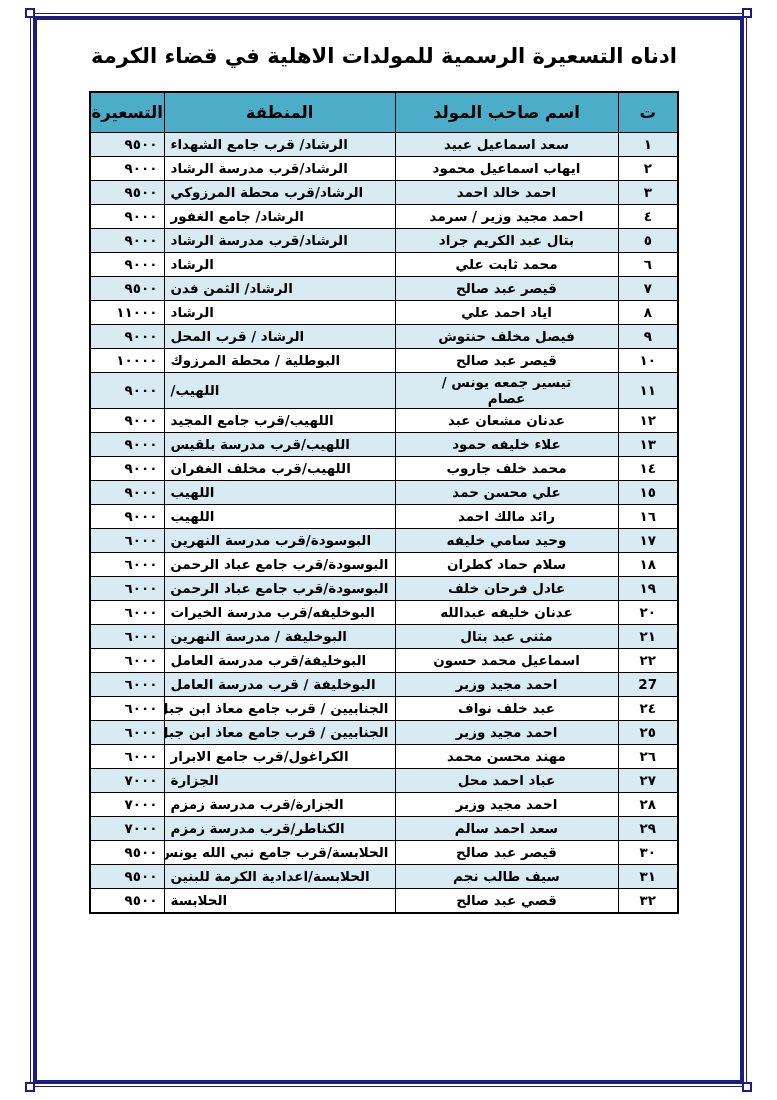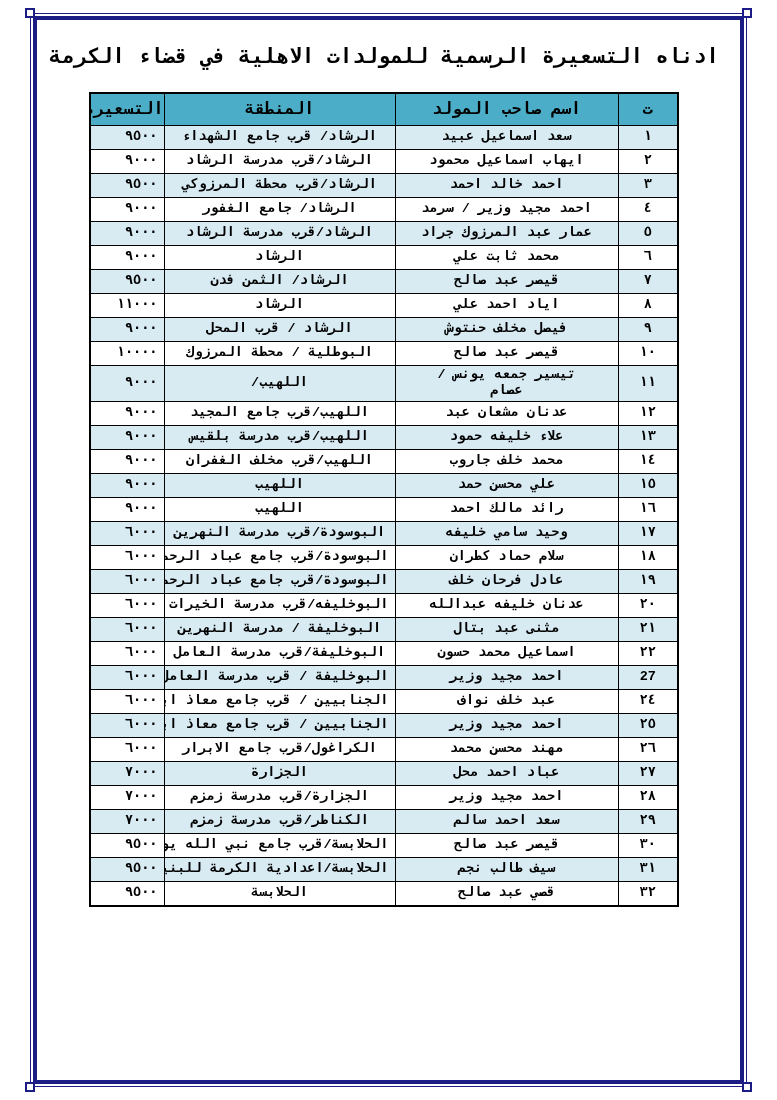--- a/index.html
+++ b/index.html
@@ -38,21 +38,20 @@
   }
   .corner.tl { left: -6px; top: -6px; }
   .corner.tr { right: -6px; top: -6px; }
   .corner.bl { left: -6px; bottom: -6px; }
   .corner.br { right: -6px; bottom: -6px; }
 
   .content {
     position: absolute;
     left: 36px; right: 45px; top: 13px;
     text-align: center;
-    font-family: Liberation Mono, monospace;
   }
   .title-line1 {
     margin-top: 31px;
     font-size: 21px;
     font-weight: bold;
     color: #000;
     letter-spacing: 0;
   }
   .title-line2 {
     margin-top: 20px;
@@ -75,38 +74,38 @@
   table.price-table col.c-price { width: 74px; }
 
   table.price-table th, table.price-table td {
     border: 1px solid var(--cell-border);
     color: #000;
     font-weight: bold;
     overflow: hidden;
   }
   table.price-table thead th {
     background: var(--header-bg);
-    height: 32px;
+    height: 40px;
     font-size: 16.5px;
     text-align: center;
     vertical-align: middle;
   }
   table.price-table tbody td {
     height: 24px;
     font-size: 13.5px;
     line-height: 1.25;
     vertical-align: middle;
     padding: 1px 6px;
     background: #ffffff;
   }
   table.price-table tbody tr.alt td { background: var(--row-alt-bg); }
 
   td.cell-no    { text-align: center; font-size: 14.5px; }
   td.cell-name  { text-align: center; white-space: pre-line; }
-  td.cell-area  { text-align: center; white-space: nowrap; }
+  td.cell-area  { text-align: left; white-space: nowrap; }
   td.cell-price { text-align: right; font-size: 14.5px; letter-spacing: 1px; }
 </style>
 </head>
 <body>
 
 <div class="frame-outer">
   <div class="frame-inner"></div>
   <div class="corner tl"></div>
   <div class="corner tr"></div>
   <div class="corner bl"></div>
@@ -155,21 +154,21 @@
 
   <tr>
     <td class="cell-no">٤</td>
     <td class="cell-name">احمد مجيد وزير / سرمد</td>
     <td class="cell-area">الرشاد/ جامع الغفور</td>
     <td class="cell-price">٩٠٠٠</td>
   </tr>
 
   <tr class="alt">
     <td class="cell-no">٥</td>
-    <td class="cell-name">عمار عبد المرزوك جراد</td>
+    <td class="cell-name">بتال عبد الكريم جراد</td>
     <td class="cell-area">الرشاد/قرب مدرسة الرشاد</td>
     <td class="cell-price">٩٠٠٠</td>
   </tr>
 
   <tr>
     <td class="cell-no">٦</td>
     <td class="cell-name">محمد ثابت علي</td>
     <td class="cell-area">الرشاد</td>
     <td class="cell-price">٩٠٠٠</td>
   </tr>

